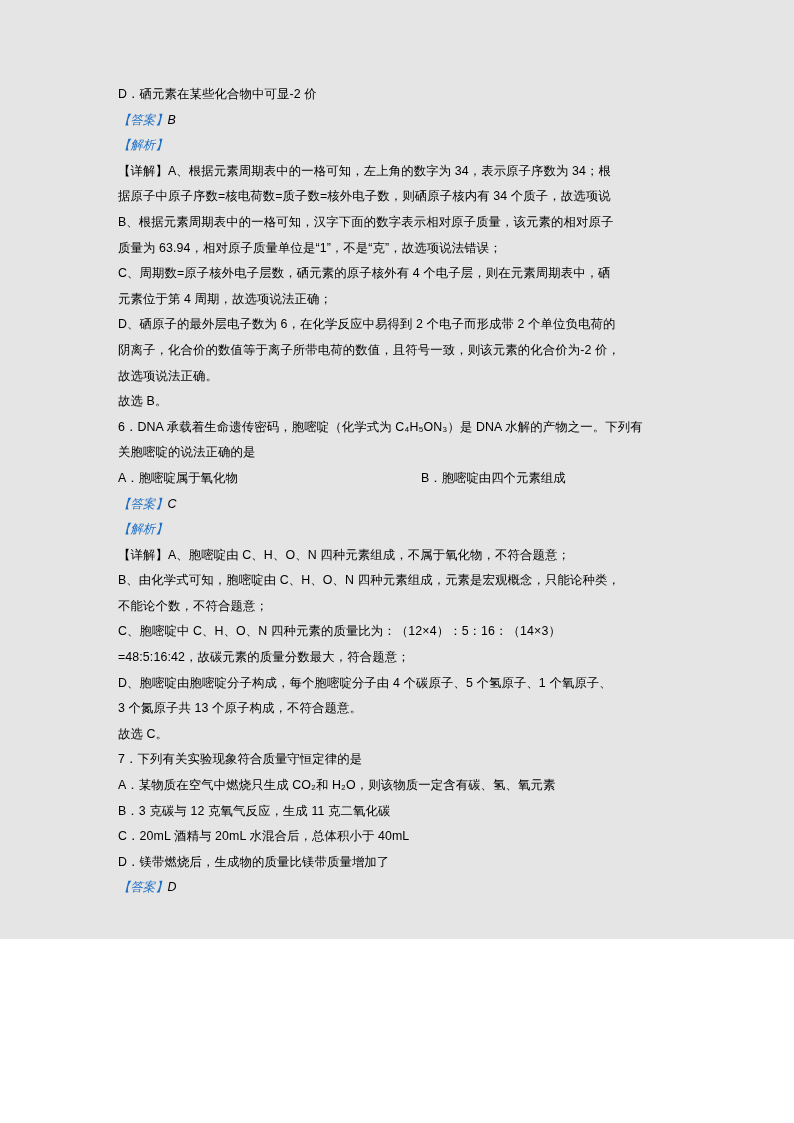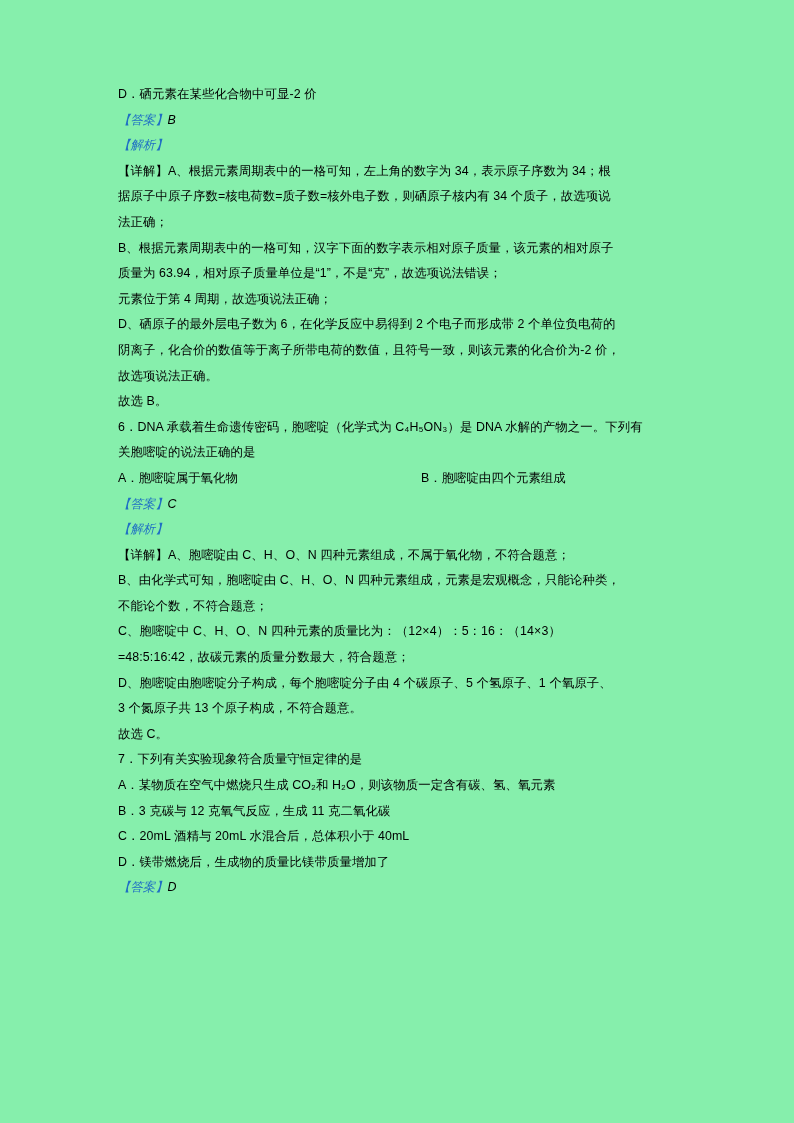--- a/index.html
+++ b/index.html
@@ -6,23 +6,23 @@
     margin: 0;
     padding: 0;
     background: #ffffff;
   }
   body {
     font-family: "Liberation Sans", sans-serif;
     color: #000000;
   }
   .page {
     width: 794px;
-    height: 1123px;
+    height: 939px;
     position: relative;
-    background: #86efac;
+    background: #e5e5e5;
     box-sizing: border-box;
     overflow: hidden;
     padding-left: 32px;
   }
   .content {
     position: absolute;
     left: 118px;
     top: 82px;
     width: 562px;
   }
@@ -65,23 +65,23 @@
   <div class="content">
 
     <div class="line">D．硒元素在某些化合物中可显-2 价</div>
 
     <div class="tag"><span>【答案】</span><span class="ans">B</span></div>
 
     <div class="tag"><span>【解析】</span></div>
 
     <div class="line">【详解】A、根据元素周期表中的一格可知，左上角的数字为 34，表示原子序数为 34；根</div>
     <div class="line">据原子中原子序数=核电荷数=质子数=核外电子数，则硒原子核内有 34 个质子，故选项说</div>
-    <div class="line">法正确；</div>
     <div class="line">B、根据元素周期表中的一格可知，汉字下面的数字表示相对原子质量，该元素的相对原子</div>
     <div class="line">质量为 63.94，相对原子质量单位是“1”，不是“克”，故选项说法错误；</div>
+    <div class="line">C、周期数=原子核外电子层数，硒元素的原子核外有 4 个电子层，则在元素周期表中，硒</div>
     <div class="line">元素位于第 4 周期，故选项说法正确；</div>
     <div class="line">D、硒原子的最外层电子数为 6，在化学反应中易得到 2 个电子而形成带 2 个单位负电荷的</div>
     <div class="line">阴离子，化合价的数值等于离子所带电荷的数值，且符号一致，则该元素的化合价为-2 价，</div>
     <div class="line">故选项说法正确。</div>
     <div class="line">故选 B。</div>
 
     <div class="line indent-q">6．DNA 承载着生命遗传密码，胞嘧啶（化学式为 C₄H₅ON₃）是 DNA 水解的产物之一。下列有</div>
     <div class="line">关胞嘧啶的说法正确的是</div>
 
     <div class="opt-row">

